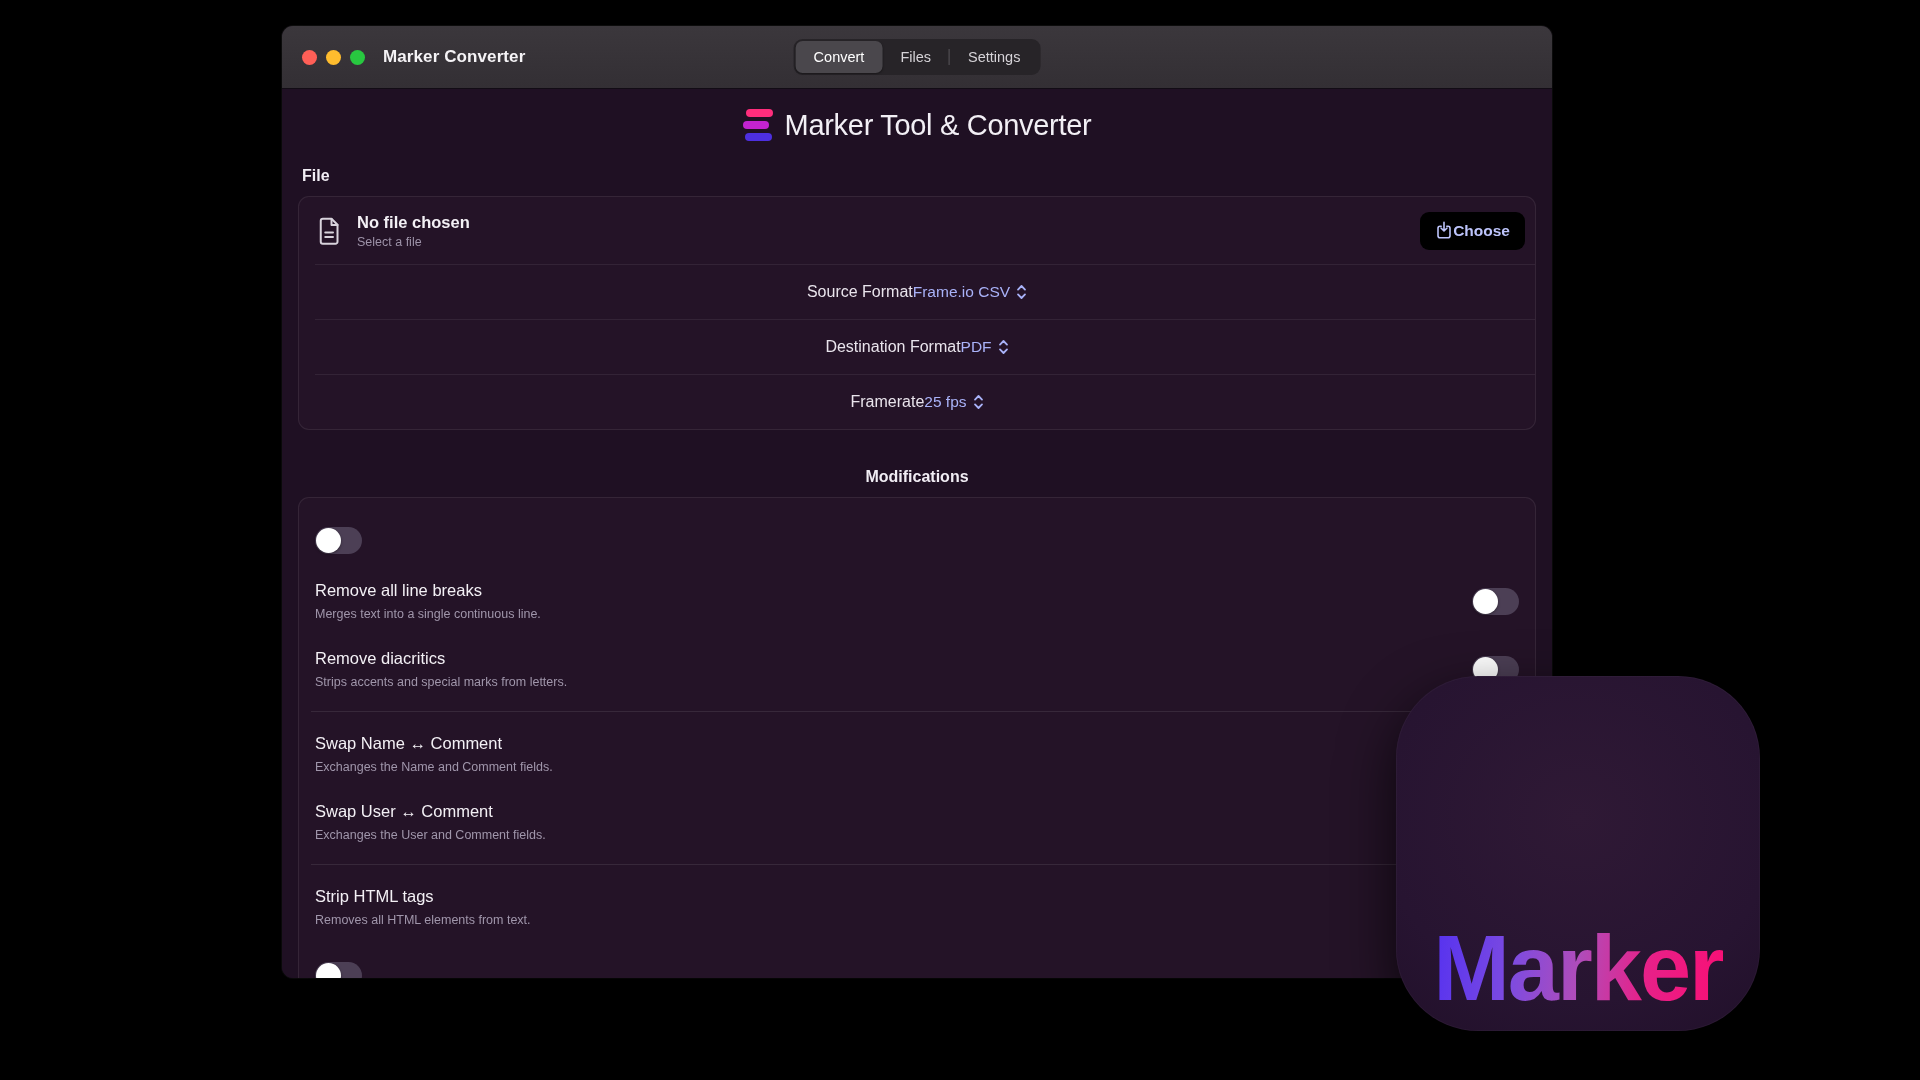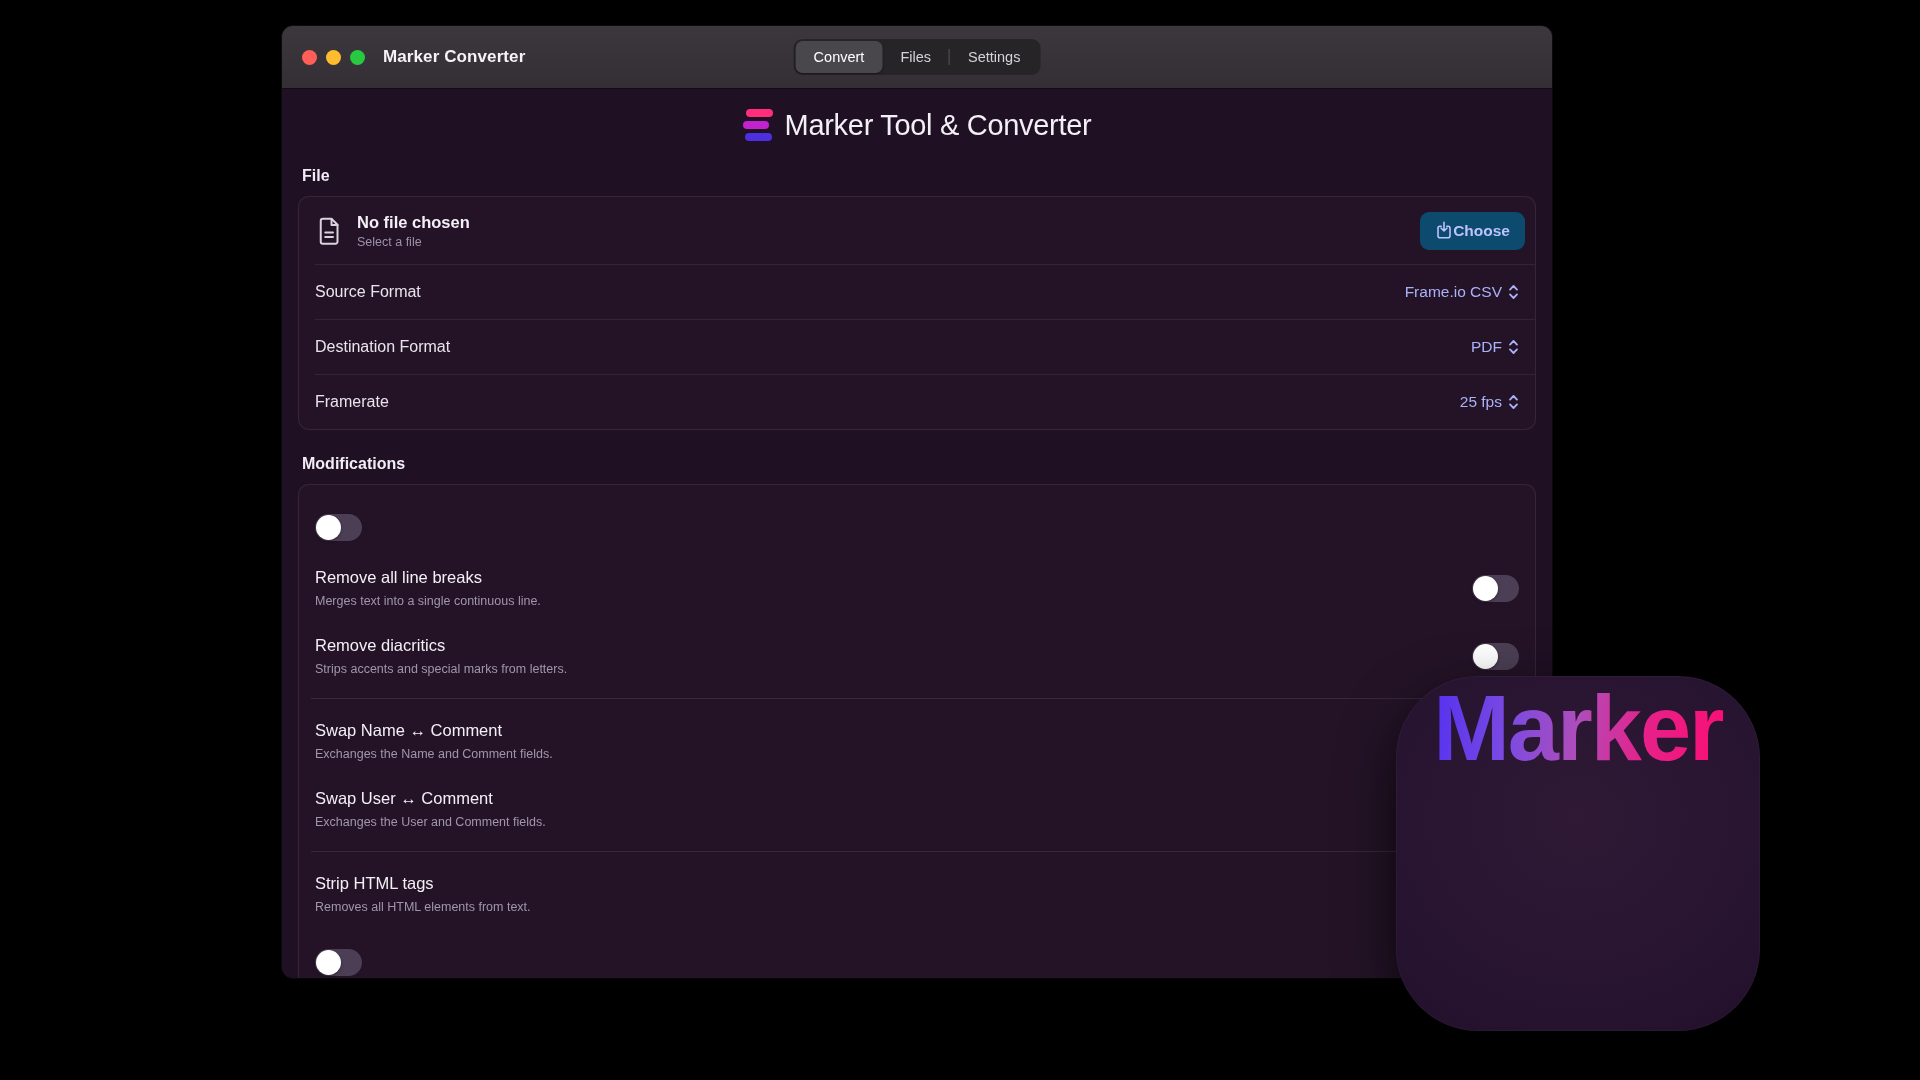--- a/index.html
+++ b/index.html
@@ -30,57 +30,57 @@
 
   .app-header { display:flex; justify-content:center; align-items:center; gap:12px; padding-top:14px; height:58px; }
   .app-header h1 { font-size:29px; font-weight:500; color:#f2eff5; letter-spacing:-.3px; }
   .logo { display:flex; flex-direction:column; gap:3.5px; }
   .logo i { display:block; height:8.5px; border-radius:4.5px; }
   .logo .b1 { width:27px; margin-left:3px; background:#ff2d7c; }
   .logo .b2 { width:26px; margin-left:0;  background:#c223cf; }
   .logo .b3 { width:27px; margin-left:2px; background:#4d2fe0; }
 
   .section-label { margin:20px 4px 11px; font-size:16px; font-weight:700; color:#f1edf4; }
-  .section-label.mods { margin-top:25px; }
+  .section-label.mods { margin-top:38px;text-align:center; }
 
   .card { background:#241327; border:1px solid rgba(255,255,255,.08); border-radius:11px; overflow:hidden; }
   #mods-card { overflow:visible; padding:8px 0; }
 
   .sep { height:1px; background:rgba(255,255,255,.07); margin-left:16px; }
 
   
   .file-row { display:flex; align-items:center; height:67px; padding:0 10px 0 17px; }
   .file-texts { margin-left:15px; flex:1; }
   .file-title { font-size:16.5px; font-weight:600; color:#f3f0f5; }
   .file-sub { margin-top:3px; font-size:12.5px; color:#9d92a8; }
   .choose-btn { display:flex; align-items:center; gap:0; height:38px; padding:8px 15px;
-    border:none; border-radius:9px; background:#0c4a6e; color:#bdc4fb;
+    border:none; border-radius:9px; background:#000000; color:#bdc4fb;
     font-size:15.5px; font-weight:600; font-family:inherit; cursor:default; }
 
   
-  .opt-row { display:flex; align-items:center; justify-content:space-between; height:54px; padding:0 16px; }
+  .opt-row { display:flex; align-items:center; justify-content:center; height:54px; padding:0 16px; }
   .opt-label { font-size:16px; color:#e9e4ec; }
   .select { display:flex; align-items:center; gap:6px; border:none; background:transparent;
     color:#a9b2f8; font-size:15.5px; font-weight:500; font-family:inherit; cursor:default; }
 
   
   .mod-row { display:flex; align-items:flex-start; justify-content:space-between; padding:13px 16px; }
   .mod-title { font-size:16.5px; font-weight:500; color:#f3f0f5; line-height:21px; }
   .mod-desc { margin-top:5px; font-size:12.5px; color:#a096ab; line-height:16px; }
   .group-div { height:1px; background:rgba(255,255,255,.09); margin:8px 12px; }
 
   .toggle { position:relative; flex:none; width:47px; height:27px; margin-top:8px; border:none;
     border-radius:14px; background:#4c3f55; cursor:default; }
   .toggle .knob { position:absolute; left:1px; top:1px; width:25px; height:25px; border-radius:50%;
     background:#fff; box-shadow:0 1px 3px rgba(0,0,0,.4); }
 
   
   .app-icon { position:absolute; left:1396px; top:676px; width:364px; height:355px; border-radius:82px;
     background:radial-gradient(120% 115% at 50% 40%, #2f1935 0%, #271431 45%, #1f0e27 78%, #1a0a21 100%);
-    display:flex; align-items:flex-start; justify-content:center;
+    display:flex; align-items:flex-end; justify-content:center;
     box-shadow:0 20px 55px rgba(0,0,0,.7), inset 0 0 0 1px rgba(255,255,255,.03); z-index:5; }
   .app-icon-text { font-size:92px; font-weight:700; letter-spacing:-2px; padding-bottom:10px;
     background:linear-gradient(97deg,#5431f0 0%,#7d4be0 28%,#b04cba 50%,#e62189 72%,#fb0e74 100%);
     -webkit-background-clip:text; background-clip:text; color:transparent; }
 
   svg { display:block; }
 </style>
 </head>
 <body>
 

